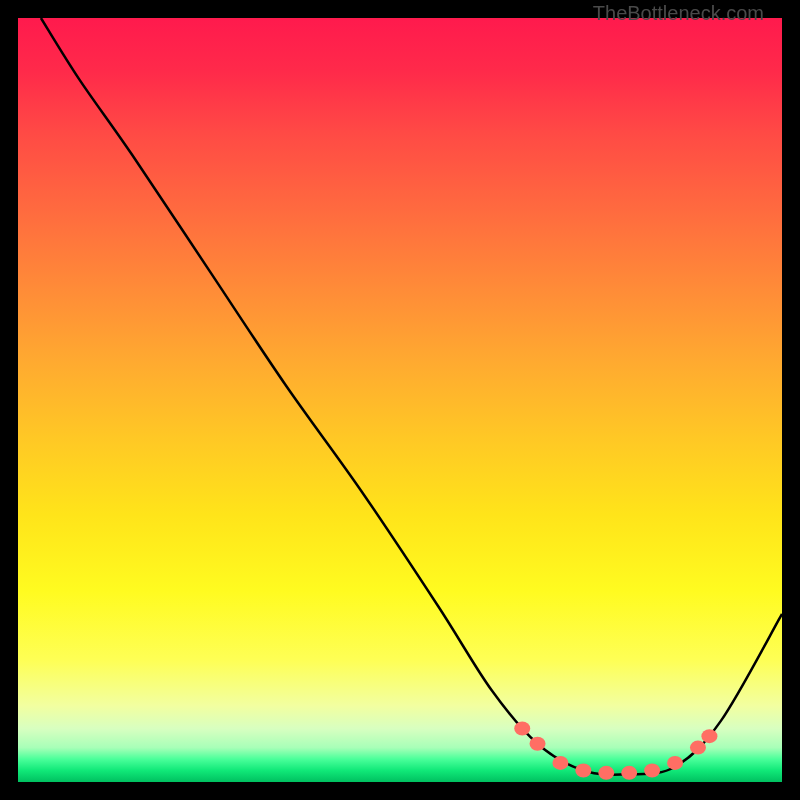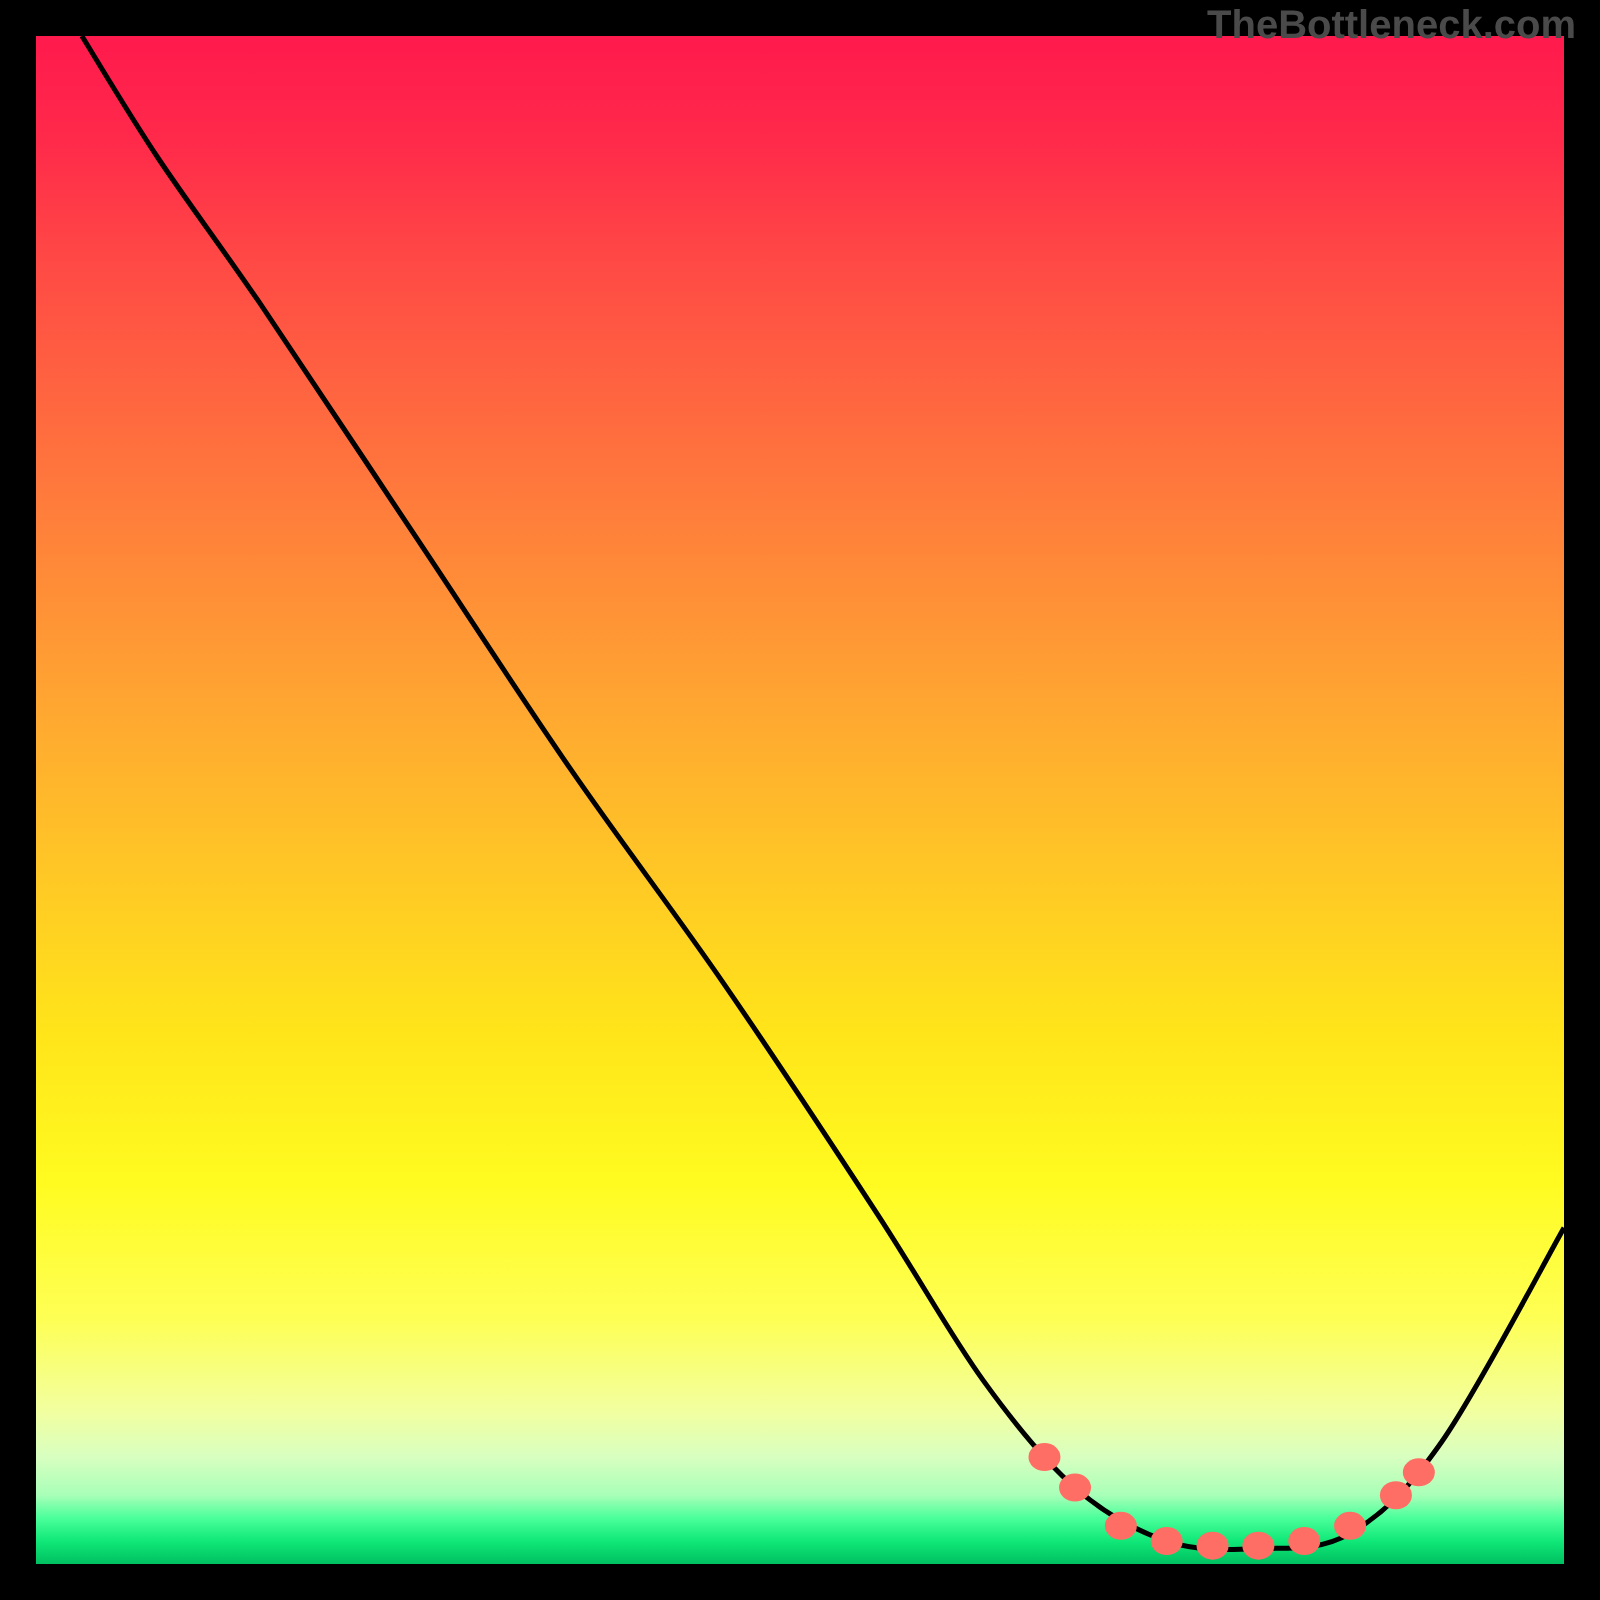--- a/index.html
+++ b/index.html
@@ -31,24 +31,24 @@
       #f2ffa0 90%,
       #d8ffc0 93%,
       #a8ffb8 95.5%,
       #4aff9a 97%,
       #10e878 98.5%,
       #00c060 100%);
   }
   .attribution {
     position: absolute;
     top: 2px;
-    right: 12px;
+    right: 36px;
     color: #4a4a4a;
     font-size: 20px;
-    font-weight: 700;
+    font-weight: 400;
     z-index: 10;
   }
   svg.curve {
     position: absolute;
     left: 0;
     top: 0;
     width: 764px;
     height: 764px;
   }
 </style>

